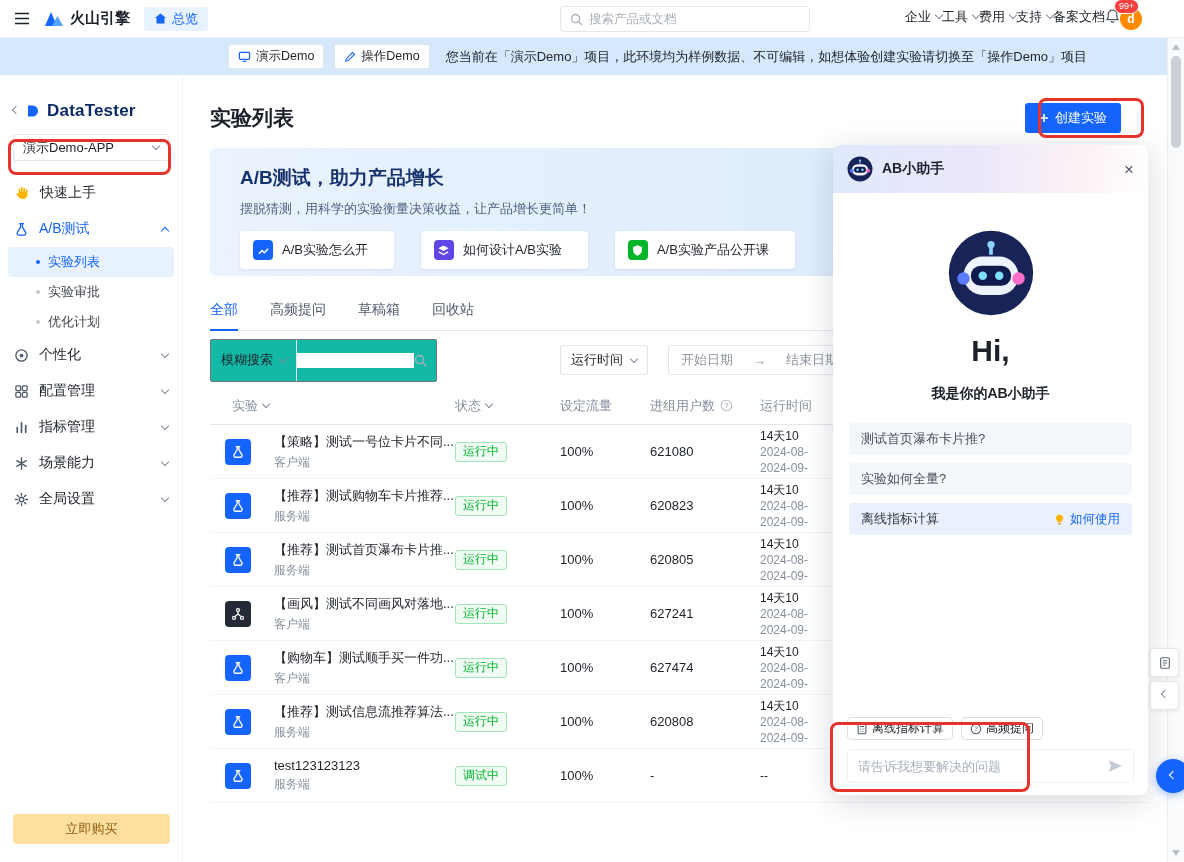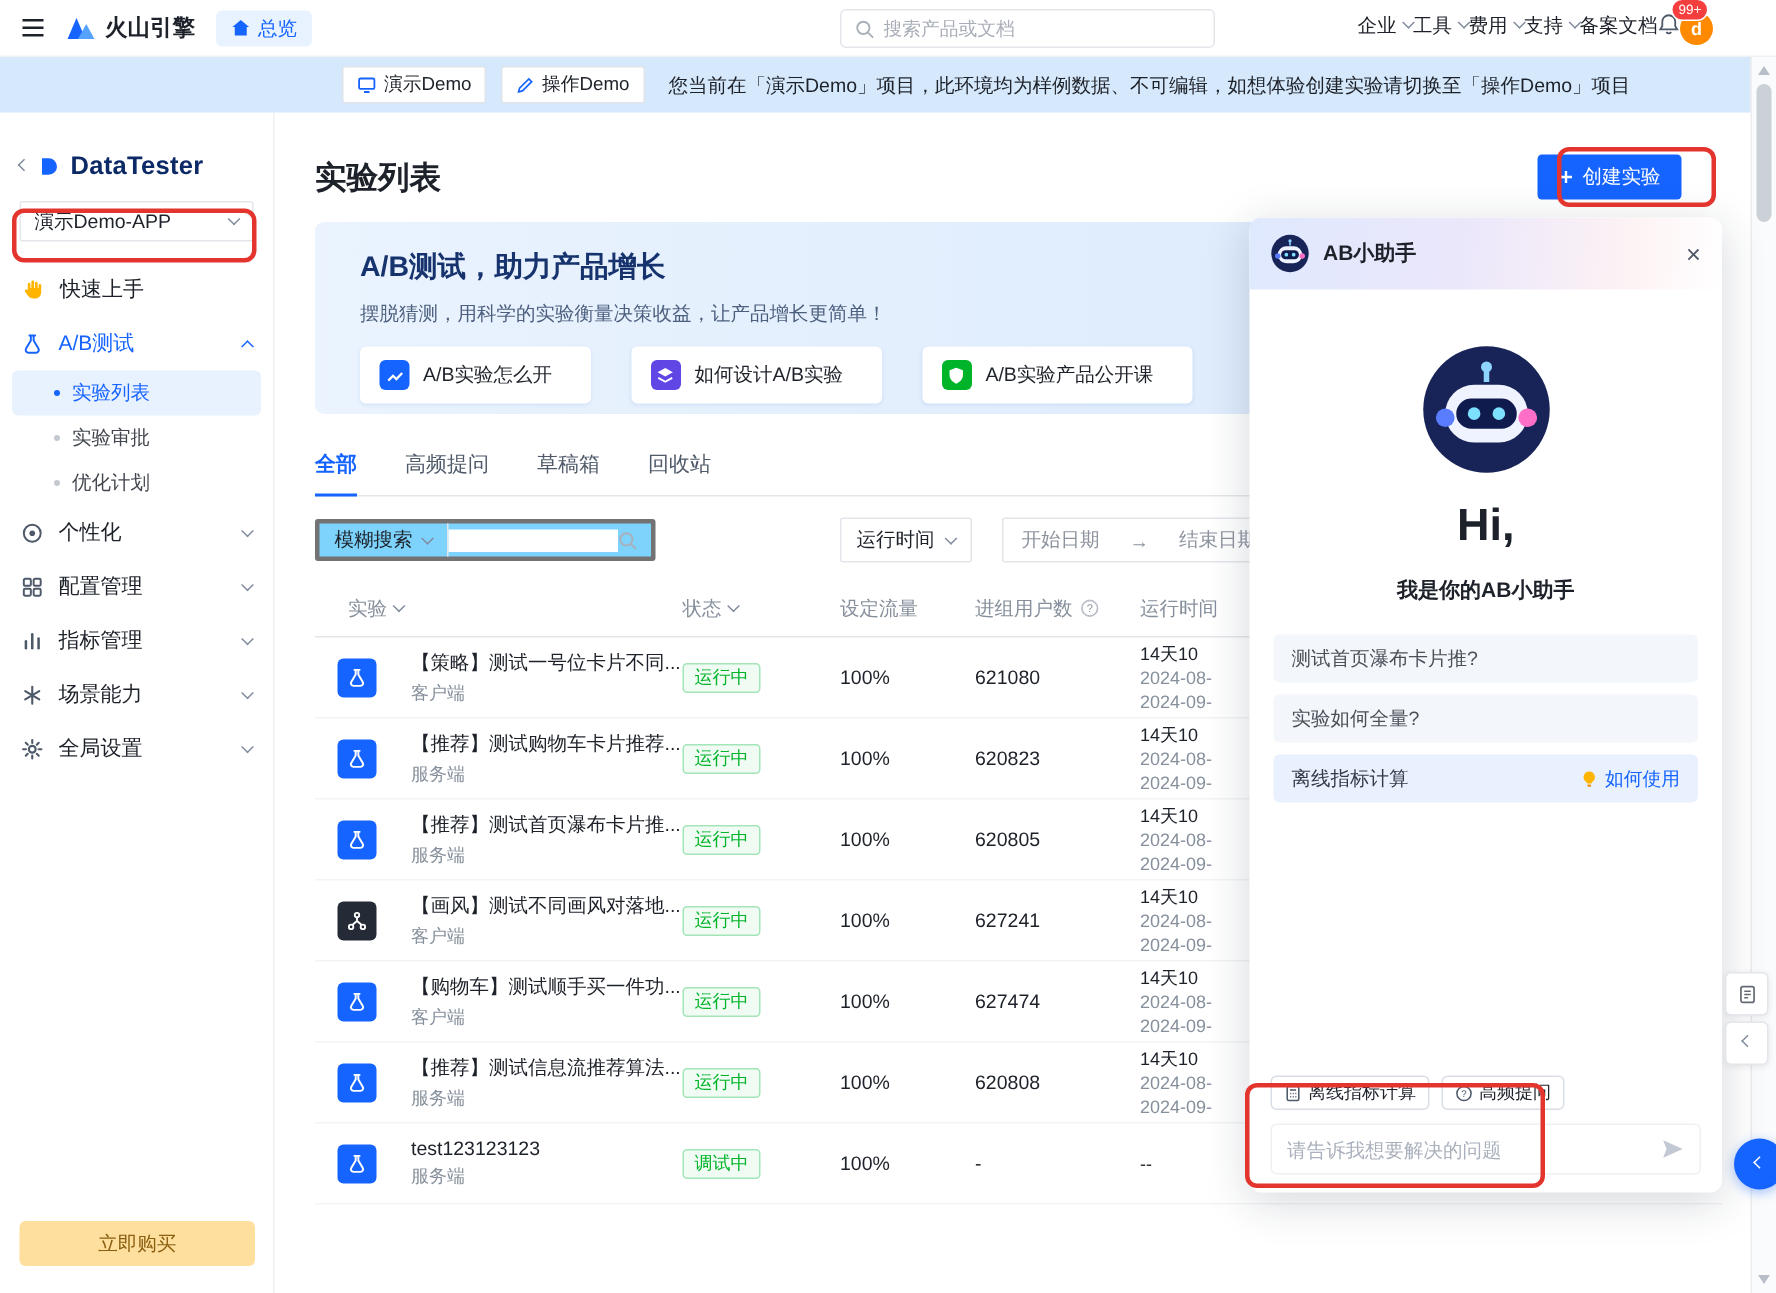--- a/index.html
+++ b/index.html
@@ -54,24 +54,24 @@
 .create-btn{height:30px;background:#1664ff;border:none;border-radius:3px;color:#fff;font-size:13px;display:flex;align-items:center;gap:6px;padding:0 14px;font-family:inherit;cursor:pointer}
 .banner{margin-top:15px;width:938px;height:128px;border-radius:6px;background:linear-gradient(90deg,#eaf3fe 0%,#d9e9fc 100%);padding:17px 0 0 30px;overflow:hidden}
 .banner-title{font-size:19px;font-weight:bold;color:#16336e}
 .banner-sub{margin-top:9px;font-size:13px;color:#4c5f7e}
 .banner-cards{display:flex;gap:27px;margin-top:13px}
 .bcard{height:38px;background:#fff;border-radius:4px;display:flex;align-items:center;gap:9px;padding:0 26px 0 13px;font-weight:500;box-shadow:0 1px 3px rgba(28,78,163,.1);cursor:pointer}
 .bicon{width:20px;height:20px;border-radius:4px;display:flex;align-items:center;justify-content:center;flex:none}
 .bicon.blue{background:#1664ff}.bicon.purple{background:#5f46e5}.bicon.green{background:#00b42a}
 .tabs{display:flex;gap:32px;margin-top:25px;border-bottom:1px solid #e5e6eb;width:938px}
 .tab{padding-bottom:11px;font-size:14px;color:#4e5969;position:relative;cursor:pointer}
-.tab.active{color:#1664ff;font-weight:700}
+.tab.active{color:#1664ff;font-weight:400}
 .tab.active::after{content:"";position:absolute;left:0;right:0;bottom:-1px;height:2px;background:#1664ff}
 .filter-row{margin-top:14px;display:flex;align-items:center;height:30px}
-.fuzzy-combo{width:227px;height:28px;border:3px solid #737373;border-radius:2px;display:flex;align-items:center;background:#7dd3fc}
+.fuzzy-combo{width:227px;height:43px;border:1px solid #737373;border-radius:2px;display:flex;align-items:center;background:#14b8a6}
 .fuzzy-select{height:100%;display:flex;align-items:center;gap:7px;padding:0 10px;border-right:1px solid #e5e6eb;cursor:pointer}
 .fuzzy-combo input{flex:1;border:none;outline:none;min-width:0;padding:0 8px;font-family:inherit}
 .fuzzy-combo .magwrap{margin-right:9px;display:flex}
 .runtime-select{margin-left:123px;width:88px;height:30px;border:1px solid #e5e6eb;border-radius:2px;display:flex;align-items:center;justify-content:space-between;padding:0 10px;cursor:pointer;background:#fff}
 .date-range{margin-left:20px;width:268px;height:30px;border:1px solid #e5e6eb;border-radius:2px;display:flex;align-items:center;gap:20px;padding:0 12px;color:#8d939e;background:#fff}
 .thead{margin-top:12px;height:38px;display:grid;grid-template-columns:245px 105px 90px 110px 1fr;align-items:center;color:#86909c;border-bottom:1px solid #e5e6eb}
 .thead .th{display:flex;align-items:center;gap:5px}
 .thead .th:first-child{padding-left:22px}
 .trow{height:54px;display:grid;grid-template-columns:245px 105px 90px 110px 1fr;align-items:center;border-bottom:1px solid #f2f3f5;cursor:pointer}
 .c-name{display:flex;align-items:center;gap:23px;padding-left:15px;min-width:0}

